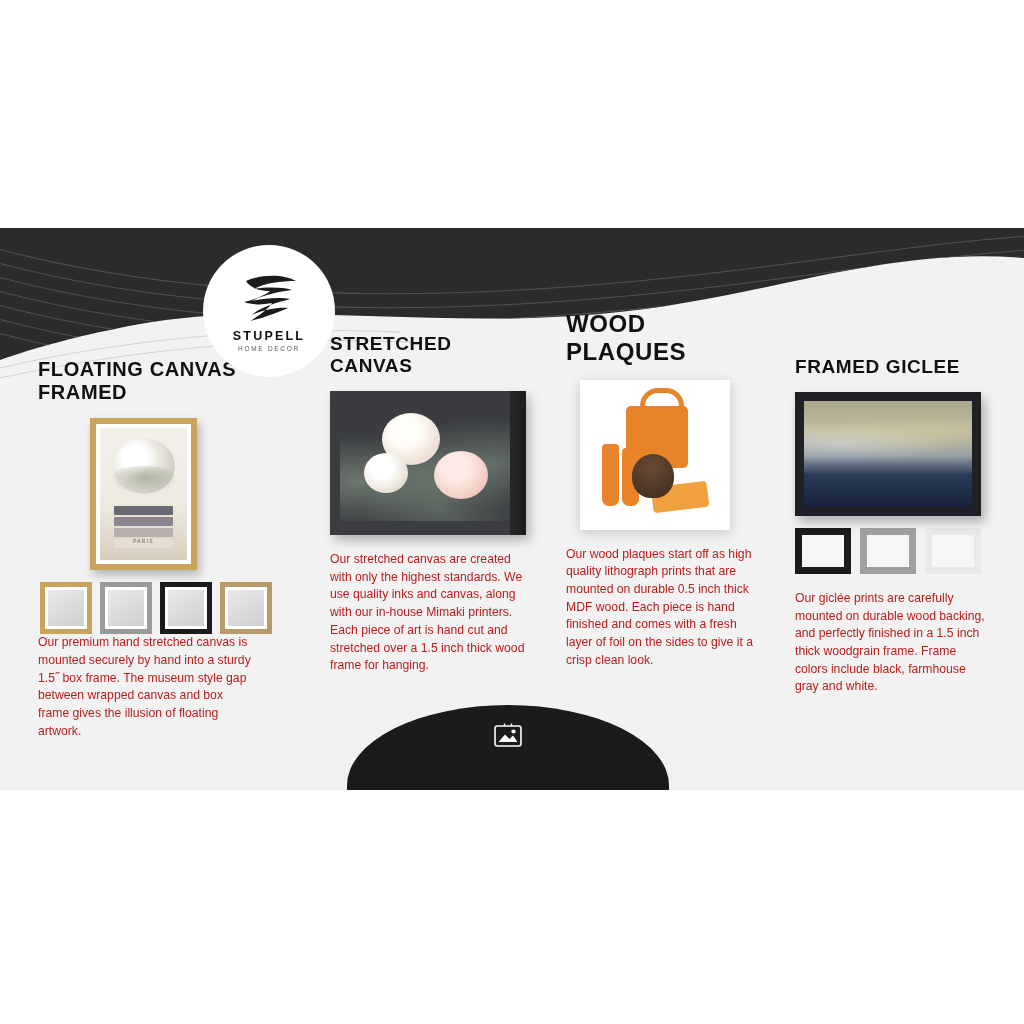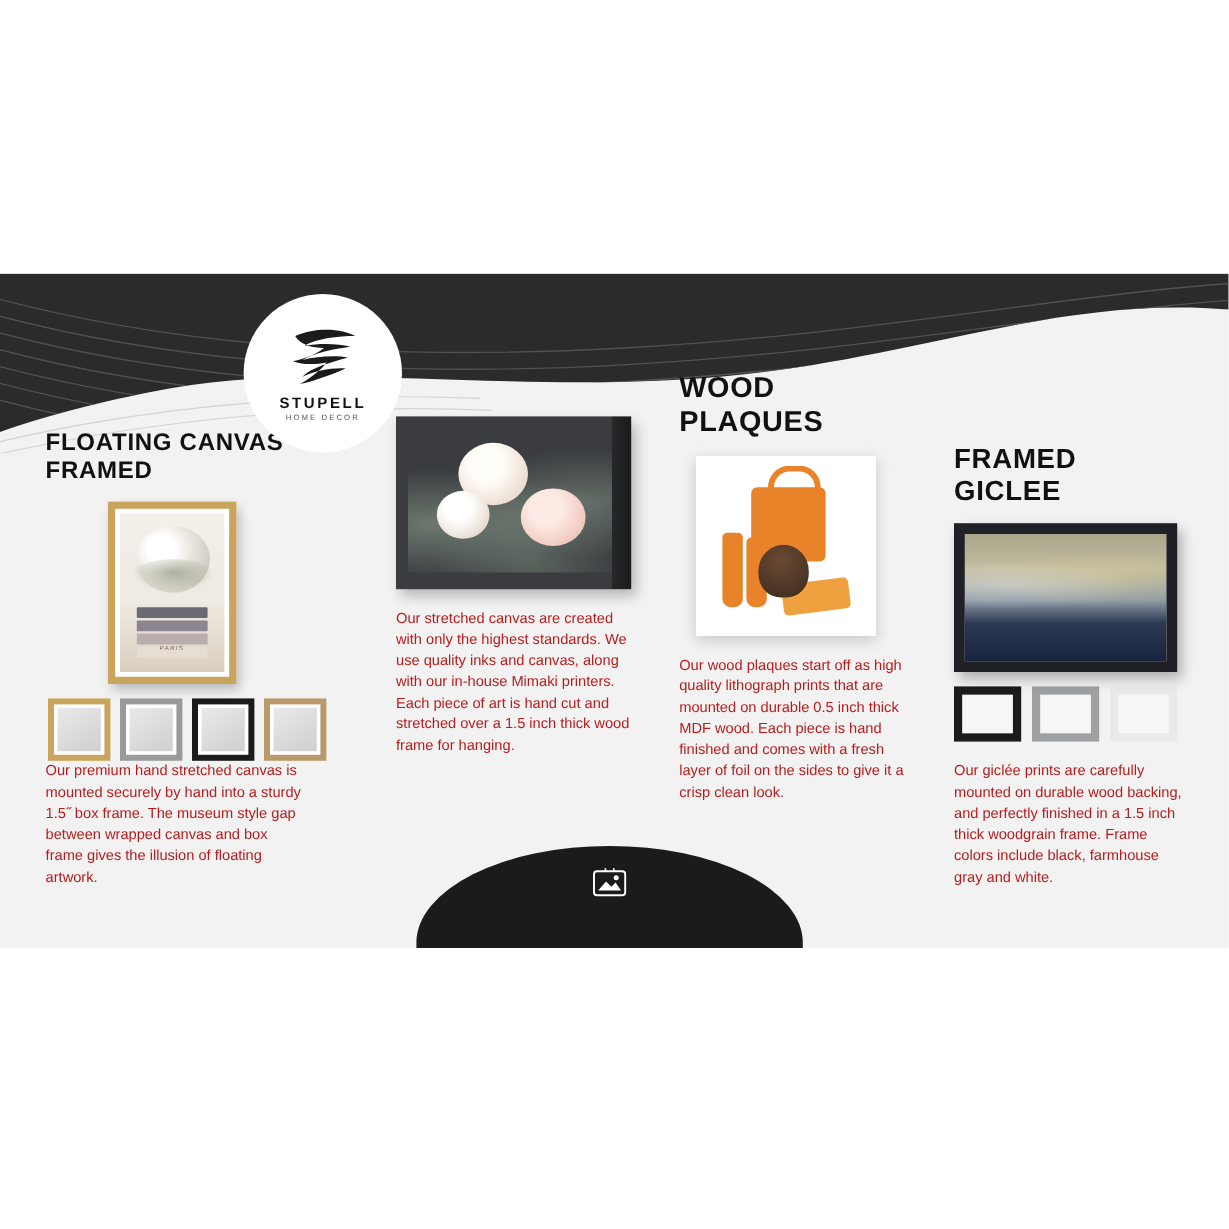--- a/index.html
+++ b/index.html
@@ -125,21 +125,21 @@
   #col2 .col-title { font-size: 19px; }
   #col2 .col-body { margin-top: 16px; width: 196px; }
 
   
   #col3 { left: 566px; top: 82px; width: 196px; }
   #col3 .col-title { font-size: 24px; }
   #col3 .col-body { margin-top: 16px; width: 192px; }
 
   
   #col4 { left: 795px; top: 128px; width: 196px; }
-  #col4 .col-title { font-size: 23px; margin-top: 13px; }
+  #col4 .col-title { font-size: 19px; }
   #col4 .col-body { margin-top: 16px; width: 192px; }
 
   
   .float-frame {
     width: 107px; height: 152px;
     border: 6px solid #c9a45c;
     background: #ffffff;
     box-sizing: border-box;
     padding: 4px;
     box-shadow: 3px 5px 9px rgba(0,0,0,.25);
@@ -364,20 +364,24 @@
           </div>
         <div class="swatch sw-tan">
             <div class="inner"></div>
           </div>
       </div>
 
       <div class="col-body">Our premium hand stretched canvas is mounted securely by hand into a sturdy 1.5˝ box frame. The museum style gap between wrapped canvas and box frame gives the illusion of floating artwork.</div>
     </div>
 
     <div class="col" id="col2">
+      <div class="col-title">
+        <div>STRETCHED</div>
+        <div>CANVAS</div>
+      </div>
 
       <div class="canvas-3d">
         <div class="foliage"></div>
         <div class="rose1"></div>
         <div class="rose3"></div>
         <div class="rose2"></div>
         <div class="edge"></div>
       </div>
 
       <div class="col-body">Our stretched canvas are created with only the highest standards. We use quality inks and canvas, along with our in-house Mimaki printers. Each piece of art is hand cut and stretched over a 1.5 inch thick wood frame for hanging.</div>

